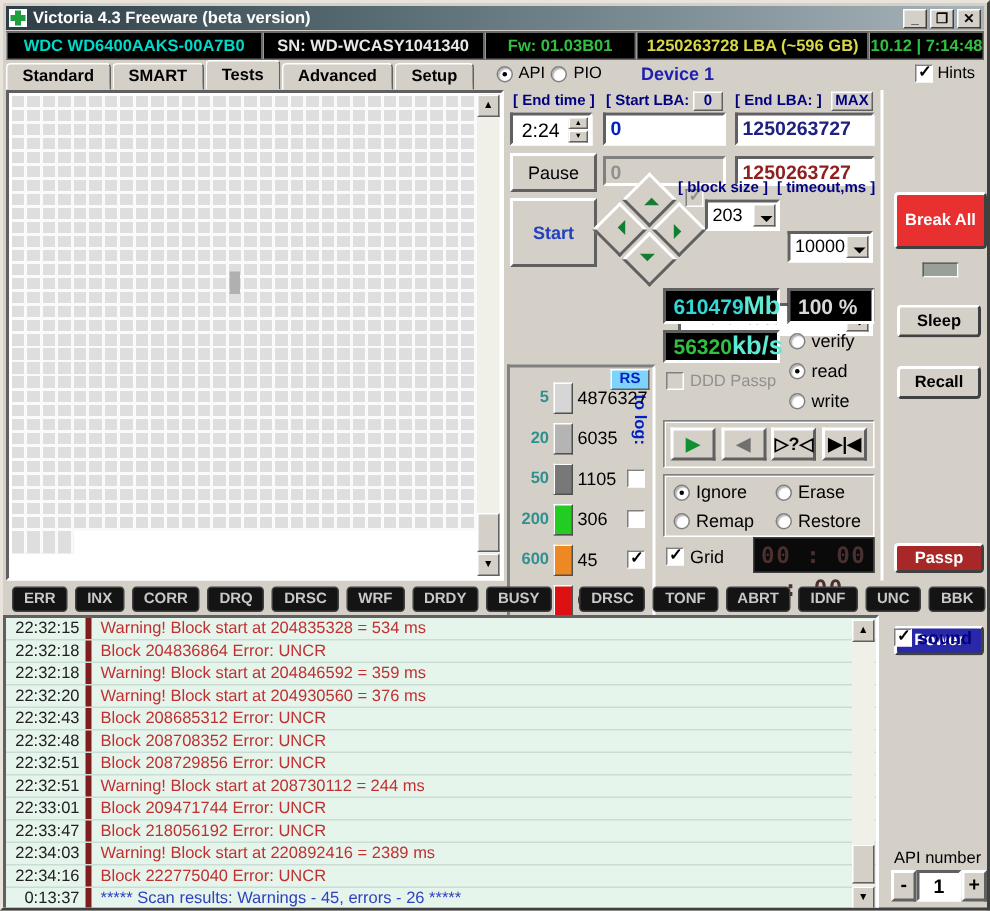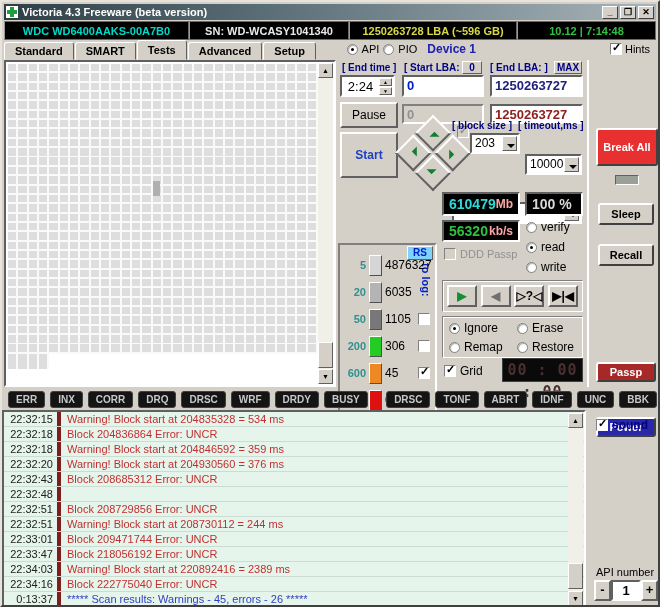--- a/index.html
+++ b/index.html
@@ -18,21 +18,21 @@
   
   .infobar{position:absolute;left:2px;top:19px;right:2px;height:19px;background:#000;display:flex;}
   .seg{height:100%;border:1px solid #6a6a6a;border-left-color:#9a9a9a;display:flex;align-items:center;justify-content:center;font-size:11px;font-weight:bold;white-space:nowrap;}
   .c-cyan{color:#00d8c8;} .c-white{color:#e8e8e8;} .c-green{color:#30c040;} .c-yellow{color:#d8d848;}
 
   
   .tabrow{position:absolute;left:2px;top:38px;right:2px;height:20px;display:flex;align-items:flex-end;}
   .tab{height:18px;padding:0 10px;background:#d4d0c8;border:1px solid;border-color:#fff #606060 #d4d0c8 #fff;border-radius:3px 3px 0 0;font-size:11px;font-weight:bold;line-height:17px;margin-right:1px;}
   .tab.active{height:20px;line-height:19px;position:relative;z-index:2;}
   .mode{position:absolute;right:180px;top:2px;display:flex;align-items:center;gap:4px;font-size:11px;}
-  .devlabel{color:#2020b0;font-weight:bold;font-size:12px;margin-left:6px;}
+  .devlabel{color:#2020b0;font-weight:bold;font-size:12px;margin-left:22px;}
   .hints{position:absolute;right:6px;top:3px;display:flex;align-items:center;gap:3px;font-size:11px;}
 
   
   .radio{width:11px;height:11px;border-radius:50%;background:#fff;border:1px solid #808080;box-shadow:inset 1px 1px 1px #b0b0b0;position:relative;flex:none;}
   .radio.sel::after{content:"";position:absolute;left:3px;top:3px;width:3px;height:3px;border-radius:50%;background:#000;}
   .chk{width:12px;height:12px;background:#fff;border:1px solid;border-color:#808080 #fff #fff #808080;position:relative;flex:none;}
   .chk.checked::after{content:"✓";position:absolute;left:1px;top:-3px;font-size:11px;font-weight:bold;color:#000;}
   .chk.gray{background:#d4d0c8;} .chk.gray.checked::after{color:#909090;}
   .btn3d{background:#d4d0c8;border:2px solid;border-color:#fff #606060 #606060 #fff;font-size:12px;text-align:center;}
   .lblb{color:#000080;font-size:10px;font-weight:bold;white-space:nowrap;}
@@ -77,21 +77,21 @@
   .cnt-row{position:absolute;left:2px;height:24px;display:flex;align-items:center;}
   .cnt-label{width:24px;text-align:right;color:#309090;font-size:11px;font-weight:bold;}
   .cnt-label.errc{color:#2020c0;}
   .swatch{width:13px;height:21px;margin:0 3px;border:1px solid;border-color:#fff #505050 #505050 #fff;position:relative;font-size:10px;color:#fff;text-align:center;line-height:19px;font-weight:bold;}
   .cnt-val{font-size:12px;color:#000;}
   .cnt-val.red{color:#d03030;}
   .cnt-chk{position:absolute;left:76px;}
 
   
   .lcd{position:absolute;background:#000;border:2px solid;border-color:#606060 #fff #fff #606060;display:flex;align-items:center;padding:0 5px;font-family:"DejaVu Sans Mono",monospace;font-weight:bold;font-size:14px;}
-  .lcdv{flex:1;} .lcdu{font-size:12px;color:#fca5a5;}
+  .lcdv{flex:1;} .lcdu{font-size:17px;color:#5eead4;}
   .optframe{position:absolute;border:1px solid;border-color:#808080 #fff #fff #808080;box-shadow:1px 1px 0 #fff inset;}
   .radrow{display:flex;align-items:center;gap:4px;font-size:12px;}
   .pbtn{width:30px;height:22px;background:#d4d0c8;border:2px solid;border-color:#fff #606060 #606060 #fff;text-align:center;font-size:12px;line-height:18px;font-weight:bold;}
   .pbtn .g{color:#109030;} .pbtn .gr{color:#707070;}
   .timerlcd{position:absolute;background:#0a0a0a;border:1px solid #404040;color:#4a3030;font-family:"DejaVu Sans Mono",monospace;font-weight:bold;font-size:15px;text-align:center;letter-spacing:1px;}
 
   
   .rightcol{position:absolute;left:585px;top:0;width:75px;height:327px;border-left:2px solid;border-left-color:#fff;}
   .bigbtn{position:absolute;text-align:center;font-weight:bold;font-size:11px;border:2px solid;border-color:#fff #404040 #404040 #fff;border-radius:3px;}
   .btn-red{background:#e83030;color:#fff;}
@@ -131,20 +131,21 @@
     <div class="tb-btns">
       <div class="tb-btn">_</div>
       <div class="tb-btn">❐</div>
       <div class="tb-btn">✕</div>
     </div>
   </div>
 
   <div class="infobar">
     <div class="seg c-cyan" style="width:185px">WDC WD6400AAKS-00A7B0</div>
     <div class="seg c-white" style="width:160px">SN: WD-WCASY1041340</div>
+    <div class="seg c-green" style="width:110px">Fw: 01.03B01</div>
     <div class="seg c-yellow" style="width:168px">1250263728 LBA (~596 GB)</div>
     <div class="seg c-green" style="flex:1">10.12 | 7:14:48</div>
   </div>
 
   <div class="tabrow">
     <div class="tab">Standard</div>
     <div class="tab">SMART</div>
     <div class="tab active">Tests</div>
     <div class="tab">Advanced</div>
     <div class="tab">Setup</div>
@@ -377,20 +378,21 @@
       <div class="log-row">
           <span class="lt">22:32:20</span>
           <span class="lm red">Warning! Block start at 204930560 = 376 ms</span>
         </div>
       <div class="log-row">
           <span class="lt">22:32:43</span>
           <span class="lm red">Block 208685312 Error: UNCR</span>
         </div>
       <div class="log-row">
           <span class="lt">22:32:48</span>
+          <span class="lm red">Block 208708352 Error: UNCR</span>
         </div>
       <div class="log-row">
           <span class="lt">22:32:51</span>
           <span class="lm red">Block 208729856 Error: UNCR</span>
         </div>
       <div class="log-row">
           <span class="lt">22:32:51</span>
           <span class="lm red">Warning! Block start at 208730112 = 244 ms</span>
         </div>
       <div class="log-row">

